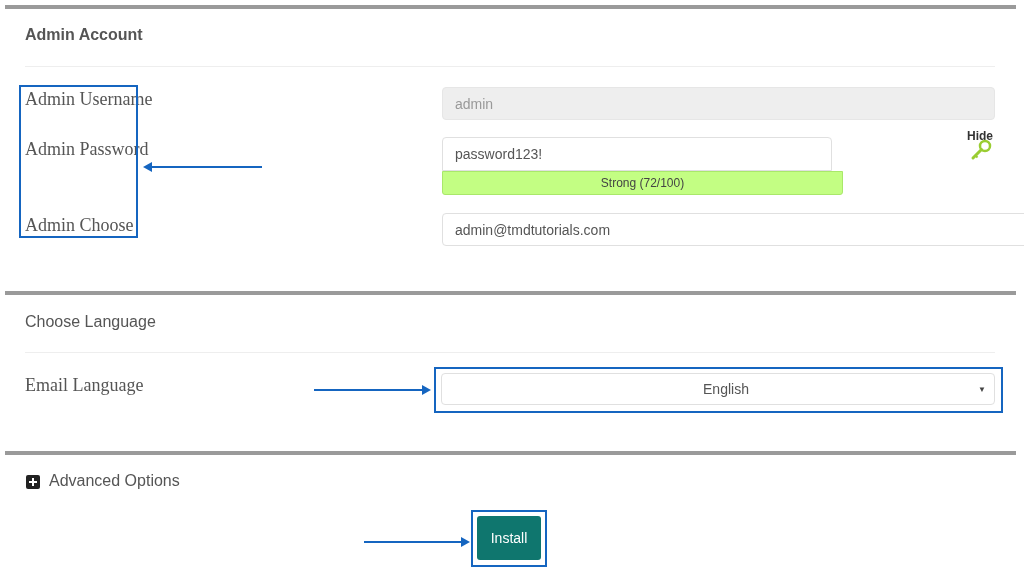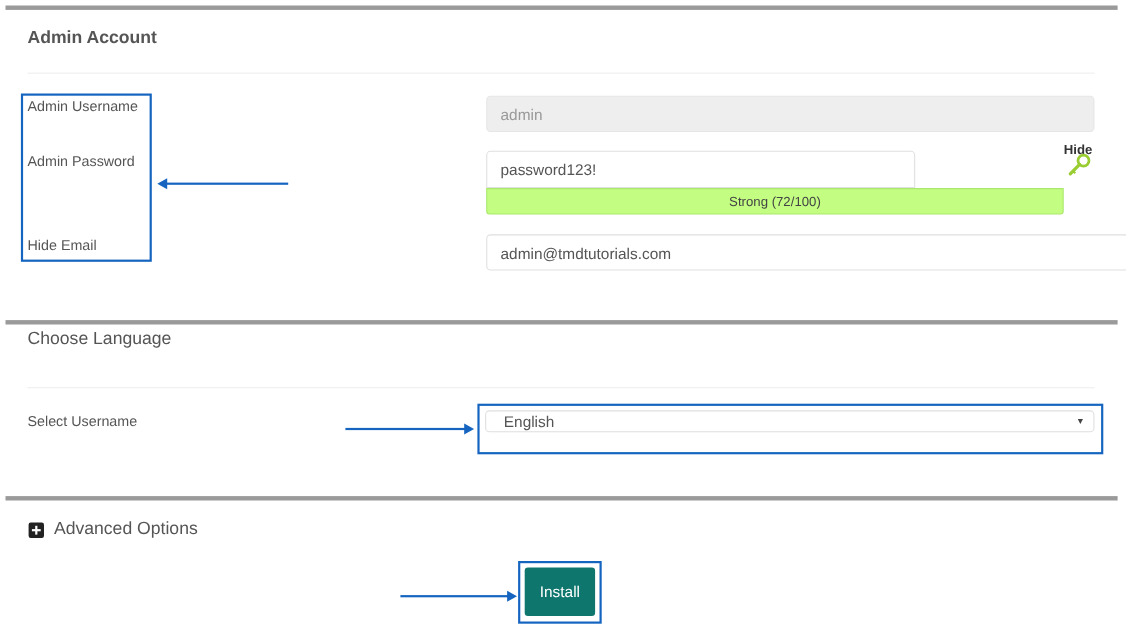--- a/index.html
+++ b/index.html
@@ -19,21 +19,21 @@
     .section-title {
       position: absolute; left: 25px;
       font-size: 16px; color: #555555;
     }
     .thin-sep {
       position: absolute; left: 25px; width: 970px; height: 1px;
       background: #eeeeee;
     }
     .field-label {
       position: absolute; left: 25px;
-      font-size: 13px; color: #555555;
+      font-size: 18px; color: #555555; font-family: Liberation Serif, serif;
     }
     .input {
       position: absolute;
       border: 1px solid #e0e0e0;
       border-radius: 4px;
       background: #ffffff;
       font-size: 14px; color: #555555;
       padding-left: 12px;
       display: flex; align-items: center;
       font-family: "Liberation Sans", "DejaVu Sans", sans-serif;
@@ -108,49 +108,49 @@
 
 <div class="field-label" style="top:89px;">Admin Username</div>
 <div class="input disabled" style="left:442px; top:87px; width:553px; height:33px;">
   <span>admin</span>
 </div>
 
 <div class="field-label" style="top:139px;">Admin Password</div>
 <div class="input" style="left:442px; top:137px; width:390px; height:34px; border-radius:4px 4px 0 0;">
   <span>password123!</span>
 </div>
-<div class="strength-bar" style="left:442px; top:171px; width:525px; height:24px;">
+<div class="strength-bar" style="left:442px; top:171px; width:401px; height:24px;">
   <span>Strong (72/100)</span>
 </div>
 <div class="hide-link" style="left:931px; top:129px;padding-left:36px;">Hide</div>
 <span class="abs" style="left:969px; top:139px; width:24px; height:24px;">
   <svg width="24" height="24" viewBox="0 0 24 24">
     <circle cx="16" cy="7" r="5" fill="none" stroke="#9acd32" stroke-width="2.5"></circle>
     <line x1="12.5" y1="10.5" x2="4" y2="19" stroke="#9acd32" stroke-width="3" stroke-linecap="round"></line>
     <line x1="6.5" y1="16.5" x2="8.5" y2="18.5" stroke="#9acd32" stroke-width="2"></line>
   </svg>
 </span>
 
-<div class="field-label" style="top:215px;">Hide Email</div>
+<div class="field-label" style="top:215px;">Admin Choose</div>
 <div class="input" style="left:442px; top:213px; width:613px; height:33px;">
   <span>admin@tmdtutorials.com</span>
 </div>
 
 <div class="annot-box" style="left:19px; top:85px; width:119px; height:153px;"></div>
 <div class="arrow-line" style="left:150px; top:166px; width:112px;"></div>
 <div class="arrow-head-left" style="left:143px; top:162px;"></div>
 
 <div class="section-bar" style="top:291px;"></div>
-<div class="section-title" style="top:300px;">Choose Language</div>
+<div class="section-title" style="top:313px;">Choose Language</div>
 <div class="thin-sep" style="top:352px;"></div>
 
-<div class="field-label" style="top:375px;">Select Username</div>
+<div class="field-label" style="top:375px;">Email Language</div>
 
 <div class="annot-box" style="left:434px; top:367px; width:569px; height:46px;"></div>
-<div class="input" style="left:441px; top:373px; width:554px; height:20px;">
+<div class="input" style="left:441px; top:373px; width:554px; height:32px;justify-content:center;">
   <span style="padding-left:4px;">English</span>
   <span class="select-caret">▼</span>
 </div>
 
 <div class="arrow-line" style="left:314px; top:389px; width:110px;"></div>
 <div class="arrow-head-right" style="left:422px; top:385px;"></div>
 
 <div class="section-bar" style="top:451px;"></div>
 <div class="plus-icon" style="left:26px; top:475px;"></div>
 <div class="section-title" style="left:49px; top:472px;">Advanced Options</div>

